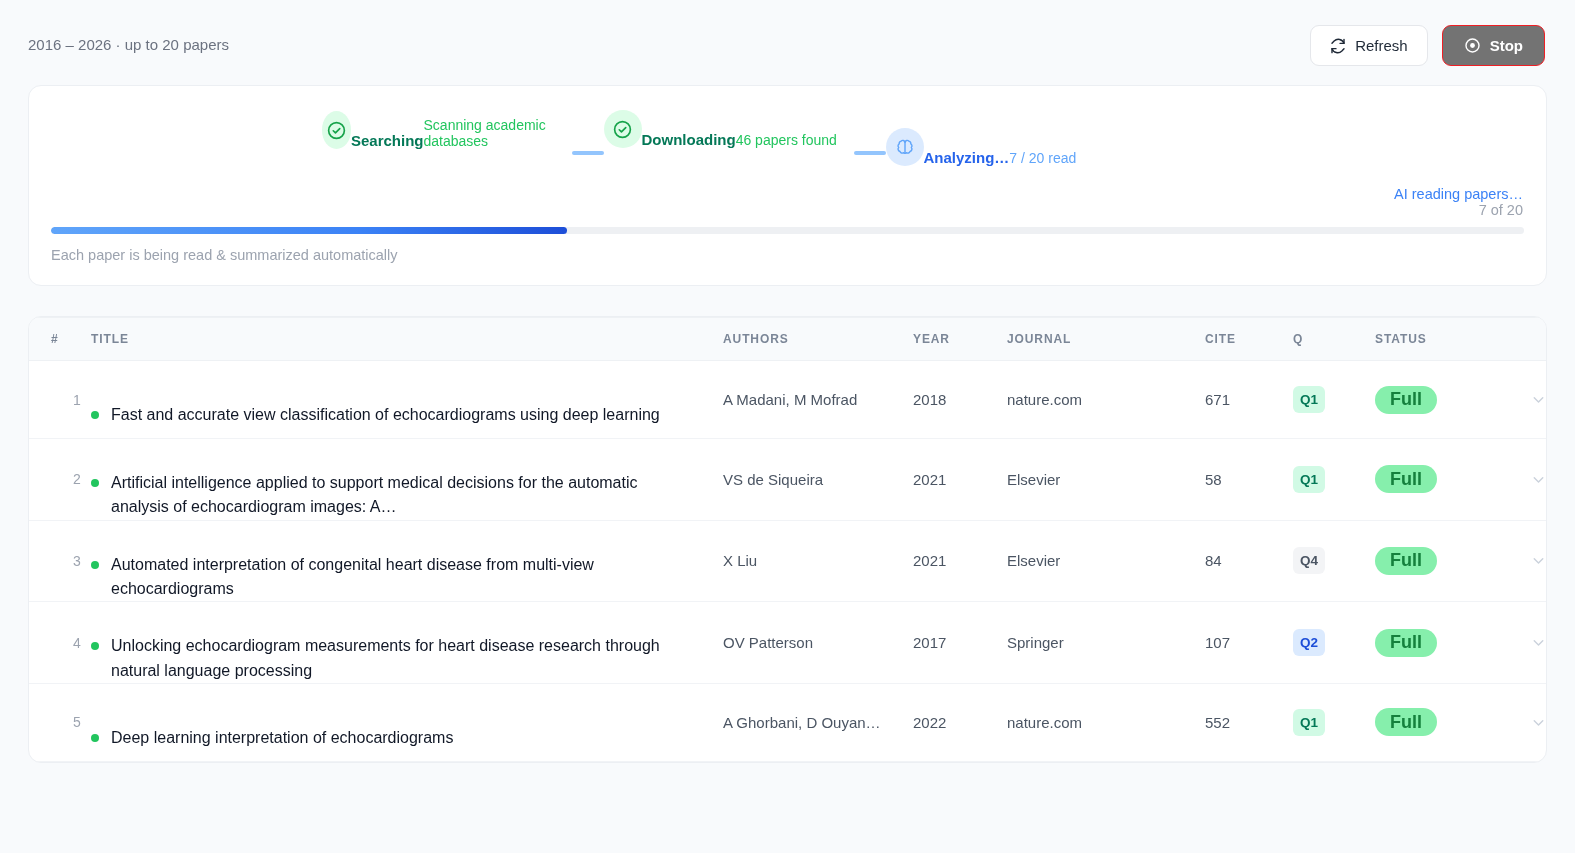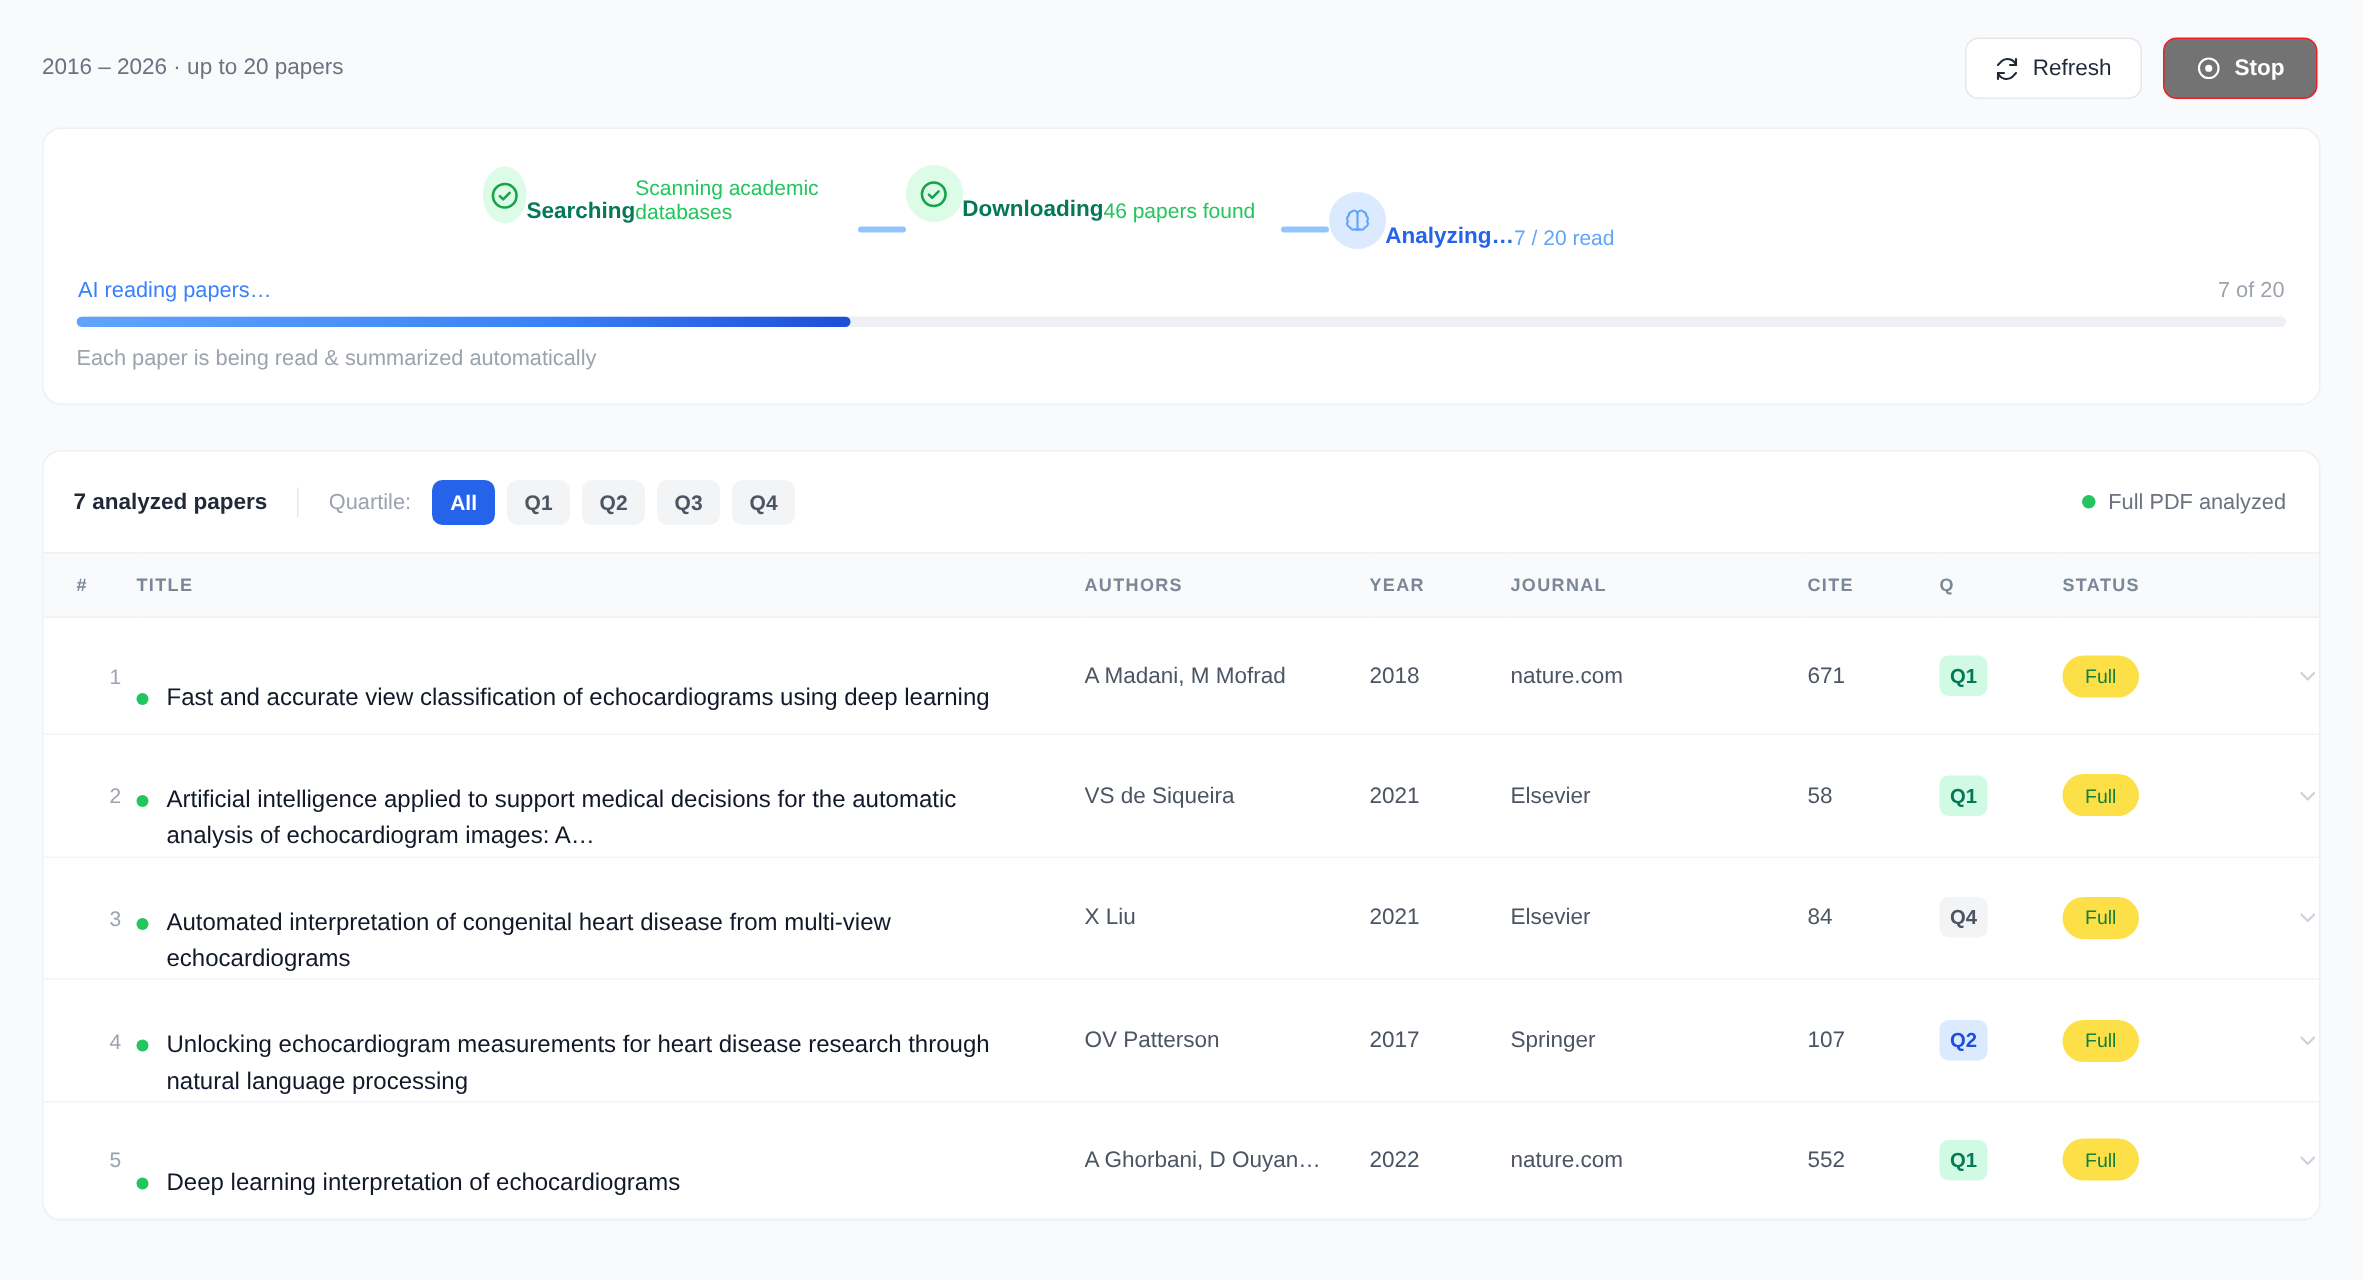--- a/index.html
+++ b/index.html
@@ -36,21 +36,21 @@
   .step-badge.blue  { background: #dbeafe; }
   .step-label { margin-top: 13px; font-size: 15px; font-weight: bold; }
   .step-label.green { color: #047857; }
   .step-label.blue  { color: #2563eb; }
   .step-desc { margin-top: 7px; font-size: 14px; }
   .step-desc.green { color: #22c55e; }
   .step-desc.blue  { color: #60a5fa; margin-top: 40px; }
   .connector { width: 32px; height: 4px; border-radius: 2px; background: #93c5fd; margin-top: 41px; flex: 0 0 auto; }
   .connector-spacer { width: 118px; flex: 0 0 auto; }
 
-  .prog-row { display: flex; justify-content: space-between; align-items: center; margin-top: 16px; padding: 0 1px; }
+  .prog-row { display: flex; justify-content: space-between; align-items: flex-end; margin-top: 16px; padding: 0 1px; flex-direction: column; }
   .prog-label { font-size: 14.5px; color: #3b82f6; }
   .prog-count { font-size: 14.5px; color: #9ca3af; }
   .prog-track { margin-top: 9px; height: 7px; border-radius: 4px; background: #eef0f3; overflow: hidden; }
   .prog-fill { height: 100%; border-radius: 4px; background: linear-gradient(90deg, #60a5fa 0%, #3b82f6 60%, #1d4ed8 100%); }
   .prog-foot { margin-top: 13px; font-size: 14.5px; color: #9ca3af; }
 
   
   .table-card { margin: 30px 28px 0 28px; overflow: hidden; }
   .filter-bar { height: 67px; display: flex; align-items: center; justify-content: space-between; padding: 0 22px 0 20px; }
   .fb-left { display: flex; align-items: center; gap: 0; }
@@ -85,21 +85,21 @@
   .title-dot { width: 8px; height: 8px; border-radius: 50%; background: #22c55e; margin-top: 8px; flex: 0 0 auto; }
   .title-text { font-size: 16px; color: #111827; line-height: 1.52; }
   .truncate { overflow: hidden; text-overflow: ellipsis; white-space: nowrap; }
 
   .badge-q { display: inline-flex; align-items: center; justify-content: center; min-width: 32px; height: 27px;
              border-radius: 6px; font-size: 13.5px; font-weight: bold; padding: 0 7px; }
   .q-q1 { background: #d1fae5; color: #047857; }
   .q-q2 { background: #dbeafe; color: #1d4ed8; }
   .q-q4 { background: #f3f4f6; color: #4b5563; }
   .badge-status { display: inline-flex; align-items: center; justify-content: center; height: 28px; padding: 0 15px;
-                  border-radius: 14px; font-size: 13px; font-weight: normal; background: #fde047; color: #15803d; }
+                  border-radius: 14px; font-size: 18px; font-weight: bold; background: #86efac; color: #15803d; }
   .chev { display: block; margin: 0 auto; }
 </style>
 </head>
 <body>
 
 <div class="page">
 
   <div class="header">
     <div class="h-left">
       <div class="page-sub">2016 – 2026 · up to 20 papers</div>
@@ -177,38 +177,20 @@
       <div class="prog-count">7 of 20</div>
     </div>
     <div class="prog-track">
       <div class="prog-fill" id="prog-fill" style="width: 35%;"></div>
     </div>
     <div class="prog-foot">Each paper is being read &amp; summarized automatically</div>
   </div>
 
   <div class="card table-card">
 
-    <div class="filter-bar">
-      <div class="fb-left">
-        <div class="fb-count">7 analyzed papers</div>
-        <div class="fb-divider"></div>
-        <div class="fb-qlabel">Quartile:</div>
-        <div class="qbtns">
-          <button class="qbtn active">All</button>
-          <button class="qbtn">Q1</button>
-          <button class="qbtn">Q2</button>
-          <button class="qbtn">Q3</button>
-          <button class="qbtn">Q4</button>
-        </div>
-      </div>
-      <div class="legend">
-        <span class="legend-dot"></span>
-        <span>Full PDF analyzed</span>
-      </div>
-    </div>
 
     <table>
       <thead>
         <tr>
           <th class="c-num">#</th>
           <th class="c-title">TITLE</th>
           <th class="c-auth">AUTHORS</th>
           <th class="c-year">YEAR</th>
           <th class="c-jour">JOURNAL</th>
           <th class="c-cite">CITE</th>

